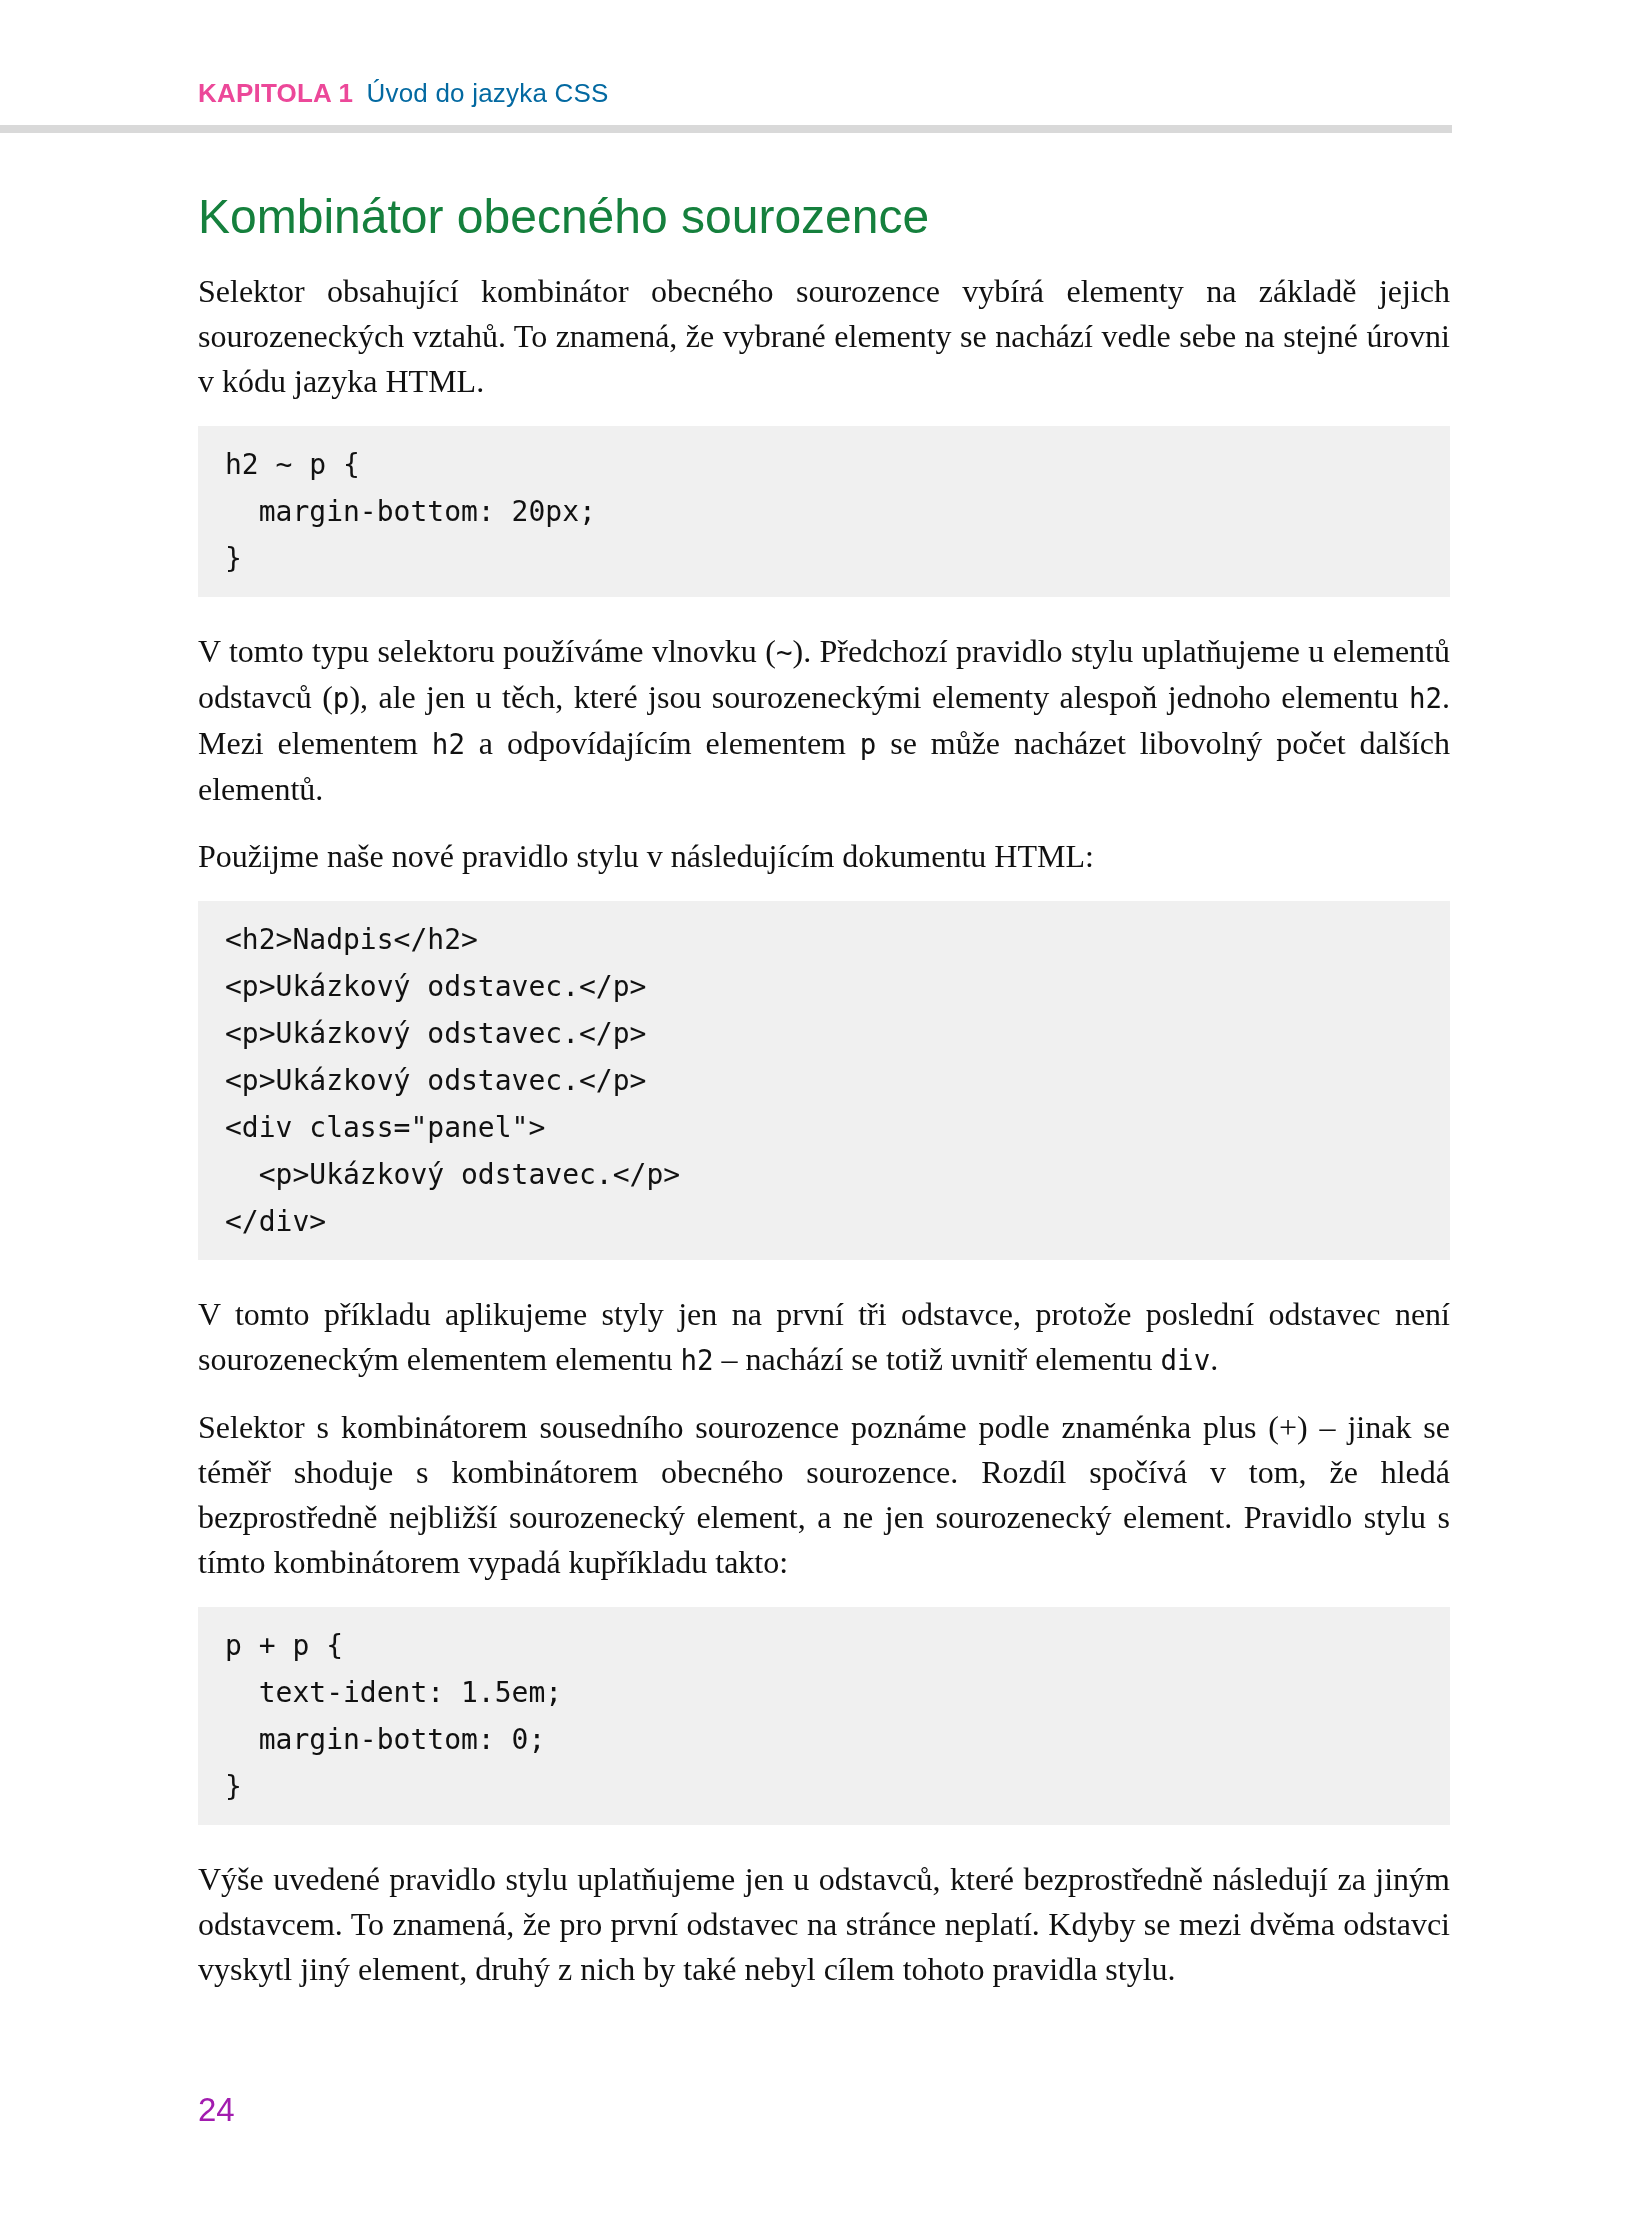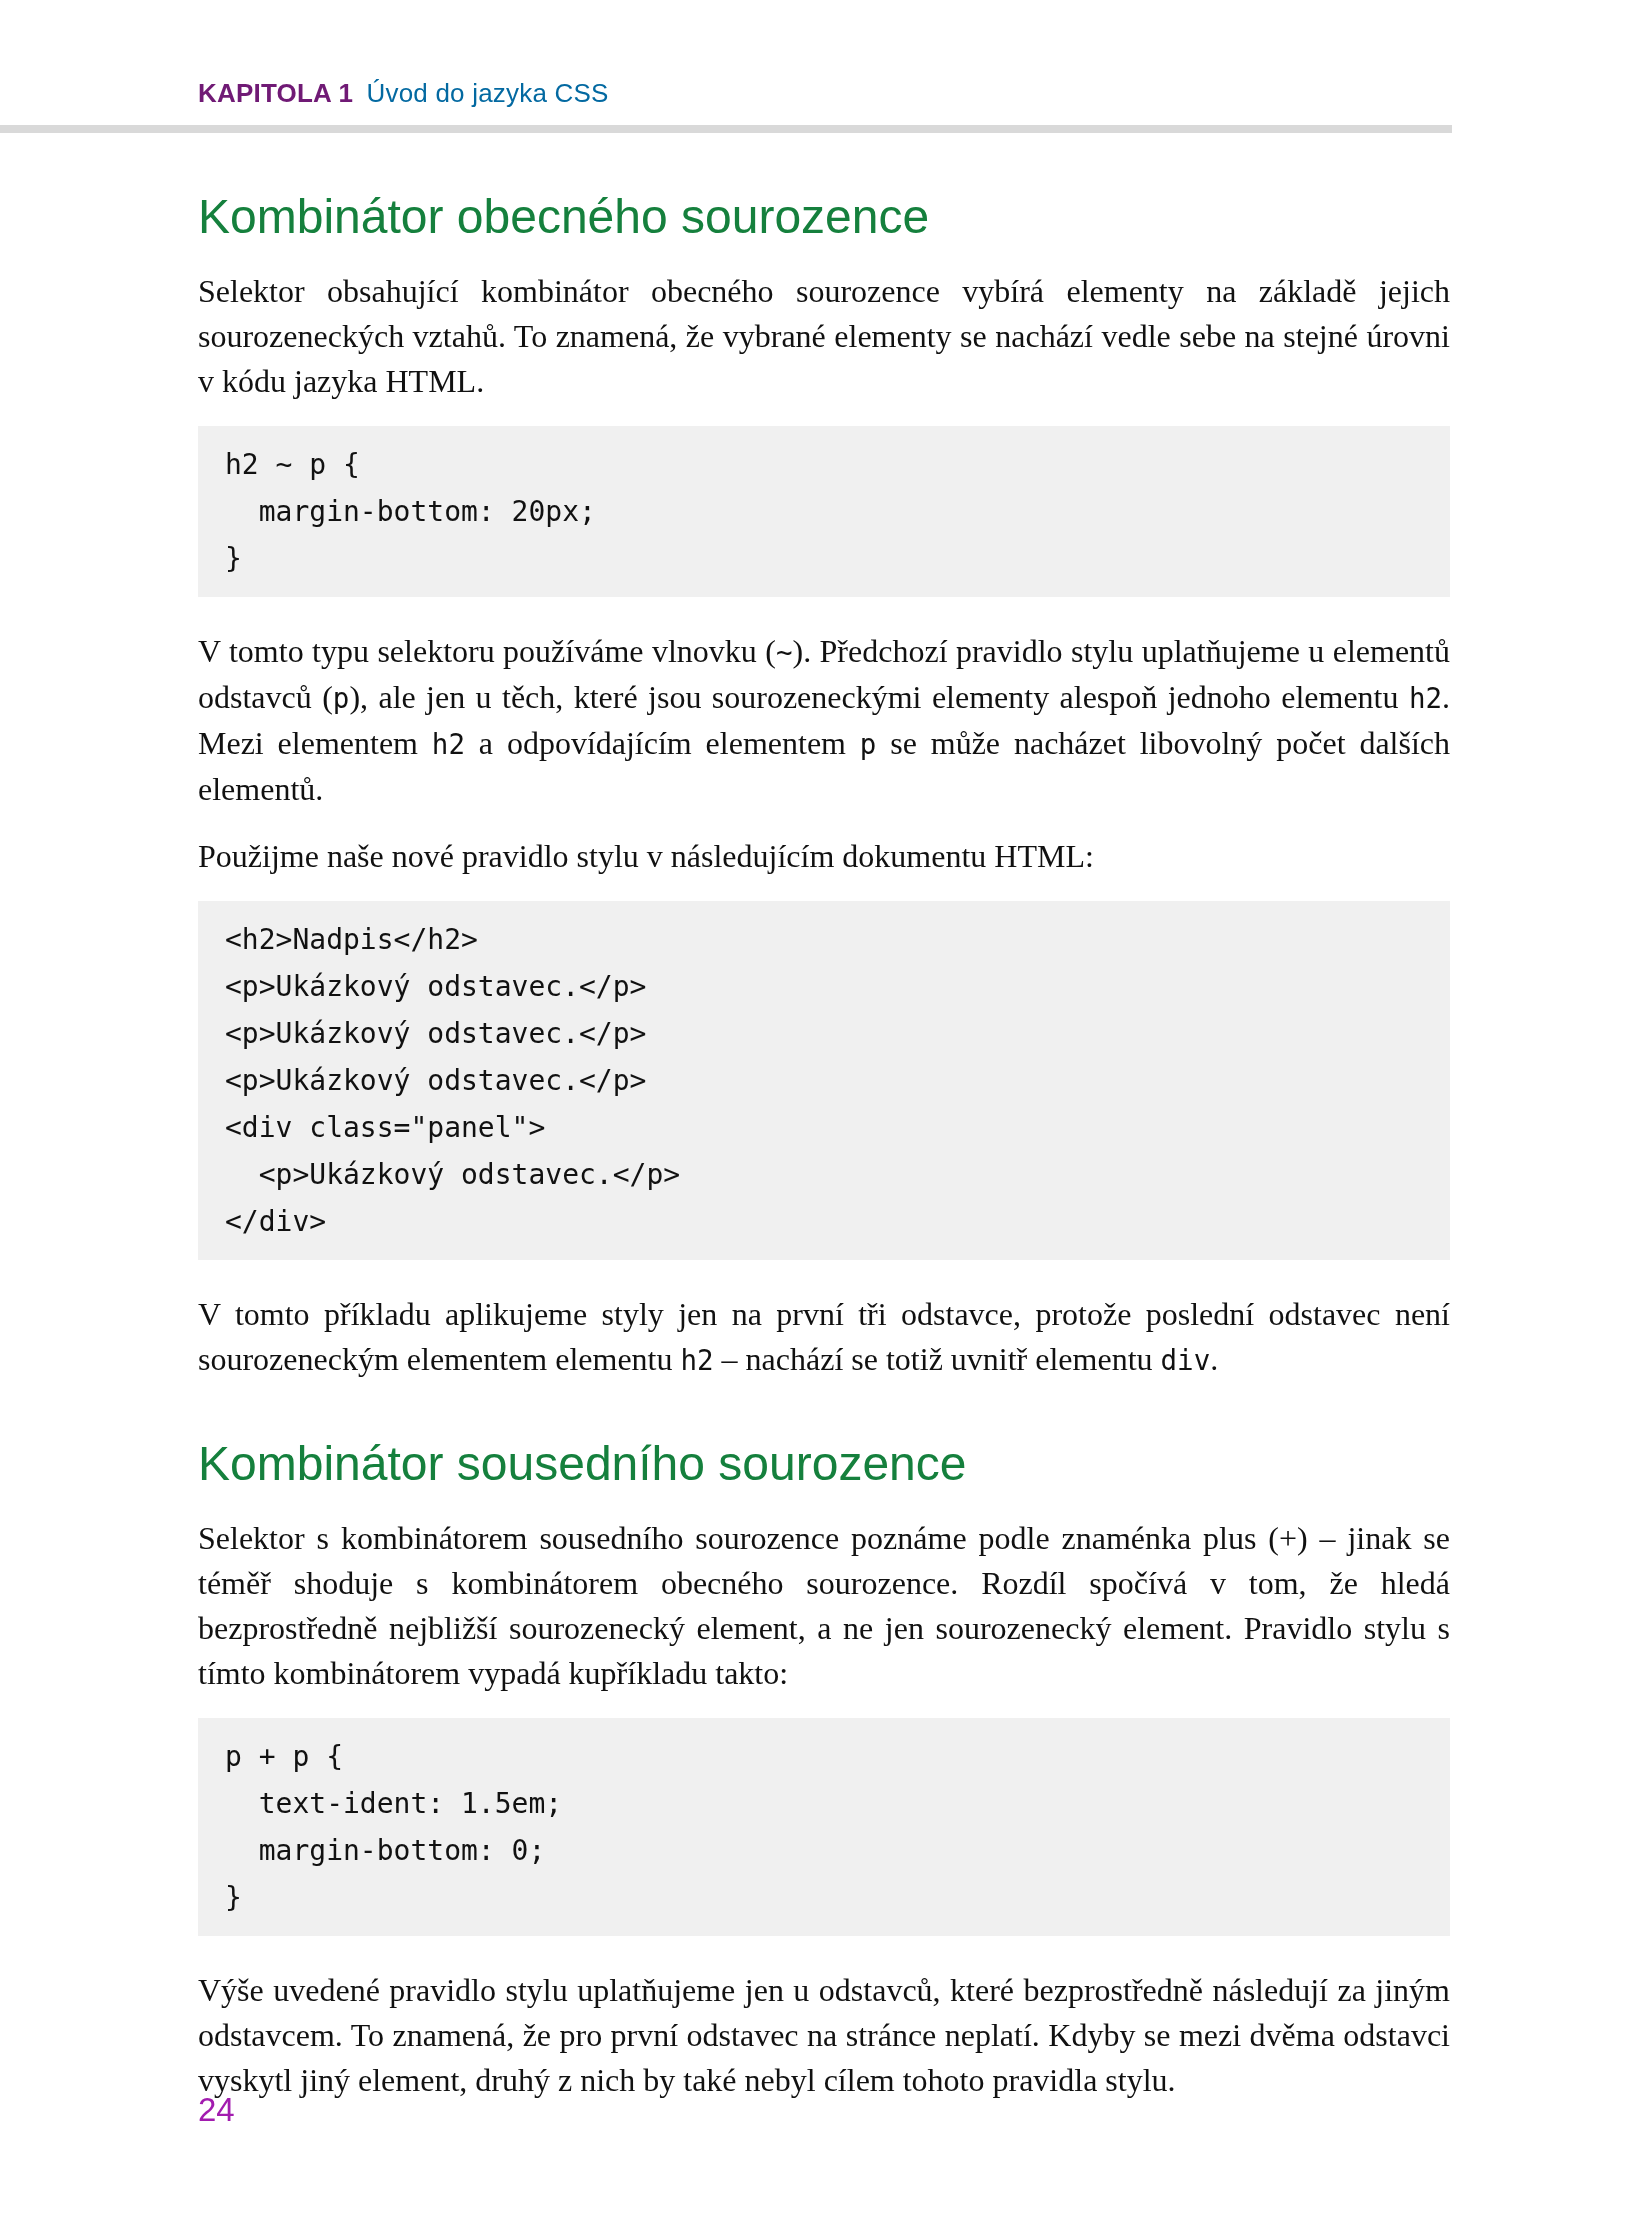--- a/index.html
+++ b/index.html
@@ -20,21 +20,21 @@
     position: absolute;
     left: 198px;
     top: 78px;
     font-family: "Liberation Sans", sans-serif;
     font-size: 26px;
     letter-spacing: 0.2px;
     white-space: nowrap;
   }
   .running-head .chapter {
     font-weight: bold;
-    color: #701a75;
+    color: #ec4899;
     margin-right: 13.4px;
   }
   .running-head .chapter-title {
     font-weight: normal;
     color: #0369a1;
   }
   .rule {
     position: absolute;
     left: 0;
     top: 125px;
@@ -119,21 +119,20 @@
     <pre class="code">&lt;h2&gt;Nadpis&lt;/h2&gt;
 &lt;p&gt;Ukázkový odstavec.&lt;/p&gt;
 &lt;p&gt;Ukázkový odstavec.&lt;/p&gt;
 &lt;p&gt;Ukázkový odstavec.&lt;/p&gt;
 &lt;div class="panel"&gt;
   &lt;p&gt;Ukázkový odstavec.&lt;/p&gt;
 &lt;/div&gt;</pre>
 
     <p class="body"><span>V tomto příkladu aplikujeme styly jen na první tři odstavce, protože poslední odstavec není sourozeneckým elementem elementu </span><code class="inline">h2</code><span> – nachází se totiž uvnitř elementu </span><code class="inline">div</code><span>.</span></p>
 
-    <h1 class="section h2gap">Kombinátor sousedního sourozence</h1>
 
     <p class="body">Selektor s kombinátorem sousedního sourozence poznáme podle znaménka plus (+) – jinak se téměř shoduje s kombinátorem obecného sourozence. Rozdíl spočívá v tom, že hledá bezprostředně nejbližší sourozenecký element, a ne jen sourozenecký element. Pravidlo stylu s tímto kombinátorem vypadá kupříkladu takto:</p>
 
     <pre class="code">p + p {
   text-ident: 1.5em;
   margin-bottom: 0;
 }</pre>
 
     <p class="body">Výše uvedené pravidlo stylu uplatňujeme jen u odstavců, které bezprostředně následují za jiným odstavcem. To znamená, že pro první odstavec na stránce neplatí. Kdyby se mezi dvěma odstavci vyskytl jiný element, druhý z nich by také nebyl cílem tohoto pravidla stylu.</p>
 

